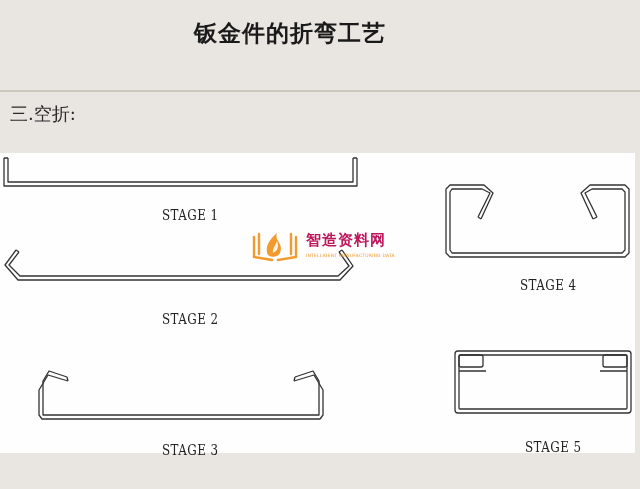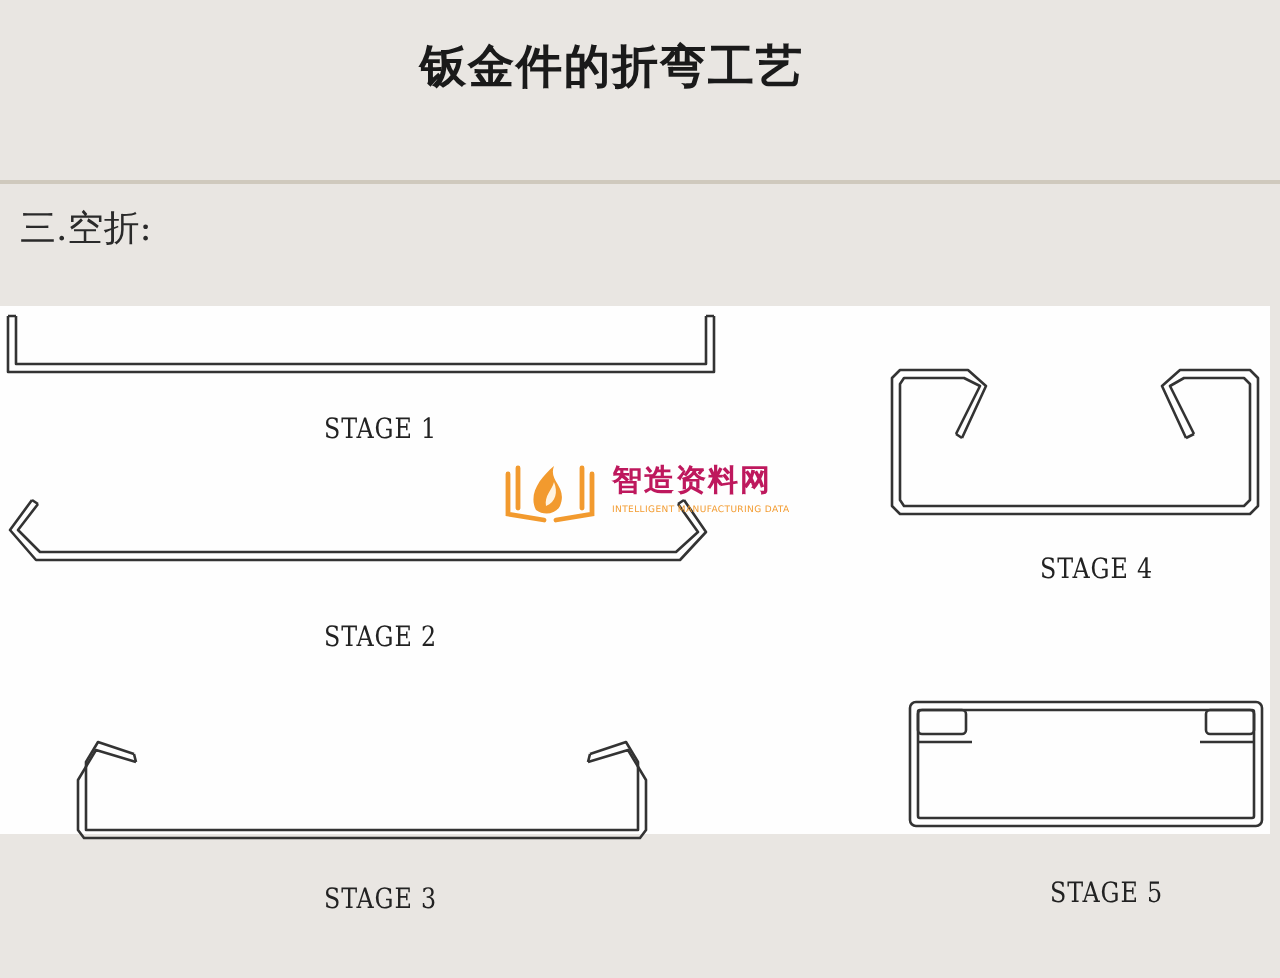--- a/index.html
+++ b/index.html
@@ -2,33 +2,33 @@
 <html><head>
 <meta charset="utf-8">
 <style>
   html, body { margin: 0; padding: 0; }
   body {
     width: 640px; height: 489px; overflow: hidden; position: relative;
     background: #e9e6e2;
     font-family: "DejaVu Sans", sans-serif;
   }
   .title {
-    position: absolute; left: 16px; top: 18px; width: 580px; text-align: center;
+    position: absolute; left: 0; top: 18px; width: 580px; text-align: center;
     font-size: 23px; font-weight: bold; color: #1a1a1a; letter-spacing: 1px;
   }
   .divider {
     position: absolute; left: 0; top: 90px; width: 640px; height: 2px;
     background: #cfc9bd;
   }
   .section {
     position: absolute; left: 10px; top: 102px;
     font-family: "DejaVu Serif", serif; font-size: 18px; color: #2a2a2a;
   }
   .panel {
-    position: absolute; left: 0; top: 153px; width: 635px; height: 264px;
+    position: absolute; left: 0; top: 153px; width: 635px; height: 300px;
     background: #fefefe;
   }
   .drawing { position: absolute; left: 0; top: 0; }
   .stage-label {
     position: absolute; font-family: "DejaVu Serif", serif;
     font-size: 14px; color: #222; letter-spacing: 0.5px;
     transform: scaleX(0.85); transform-origin: left center;
   }
   .watermark {
     position: absolute; left: 250px; top: 76px; width: 150px; height: 36px;

